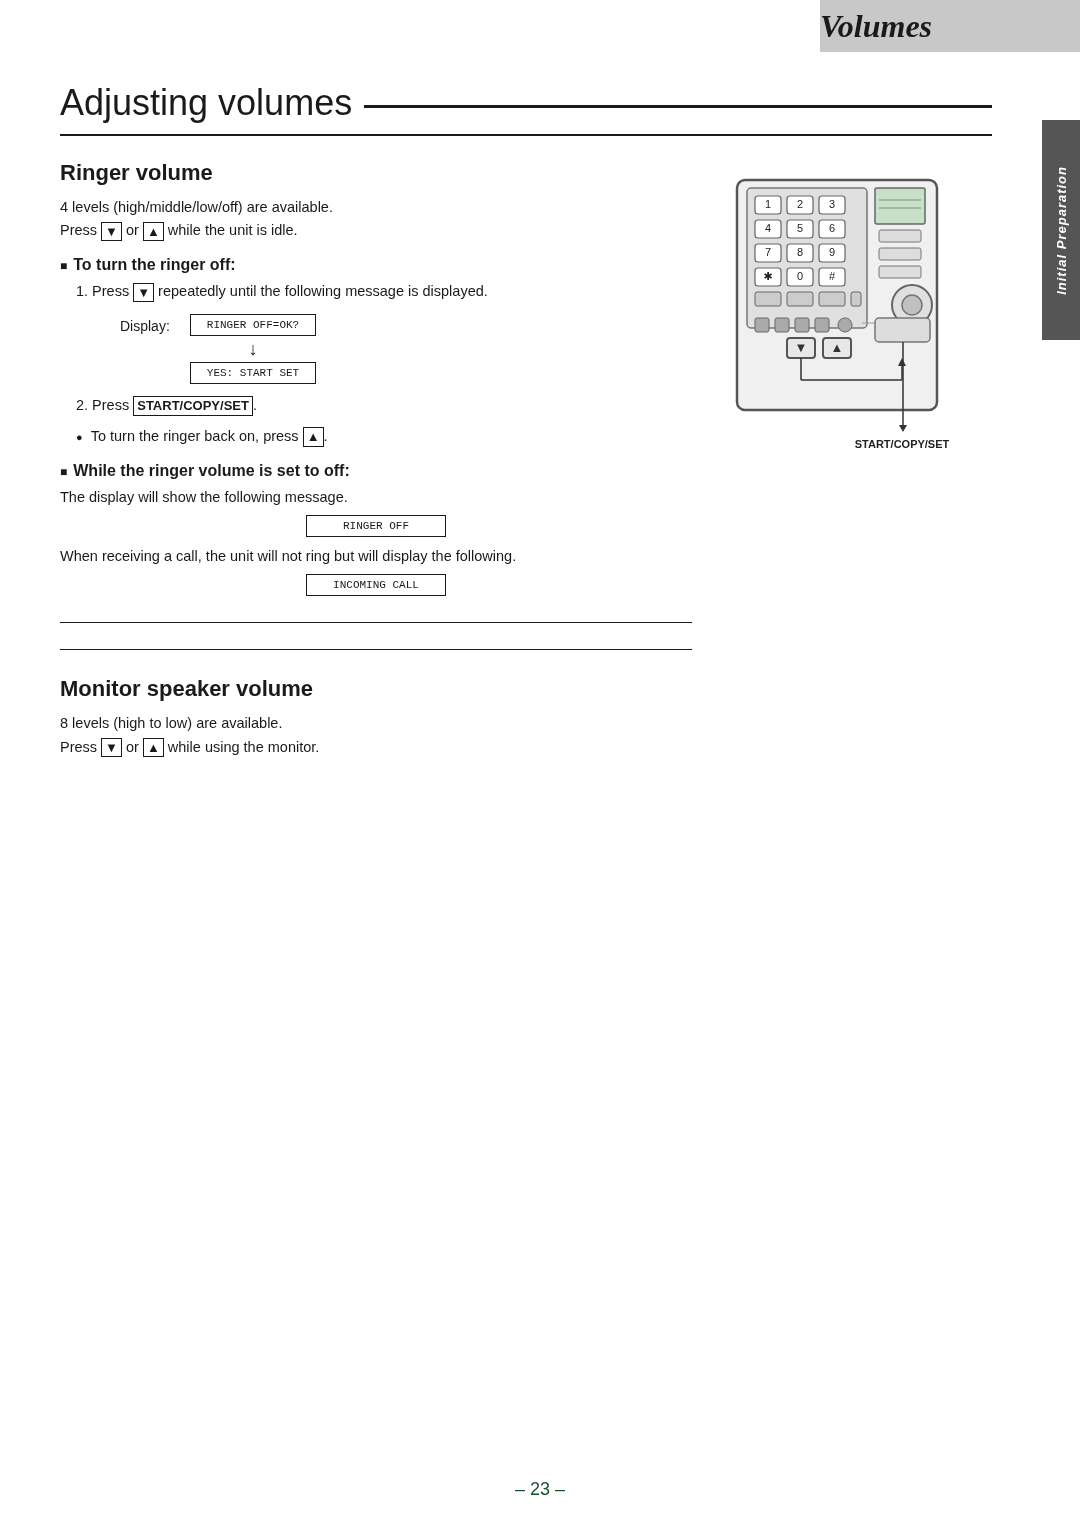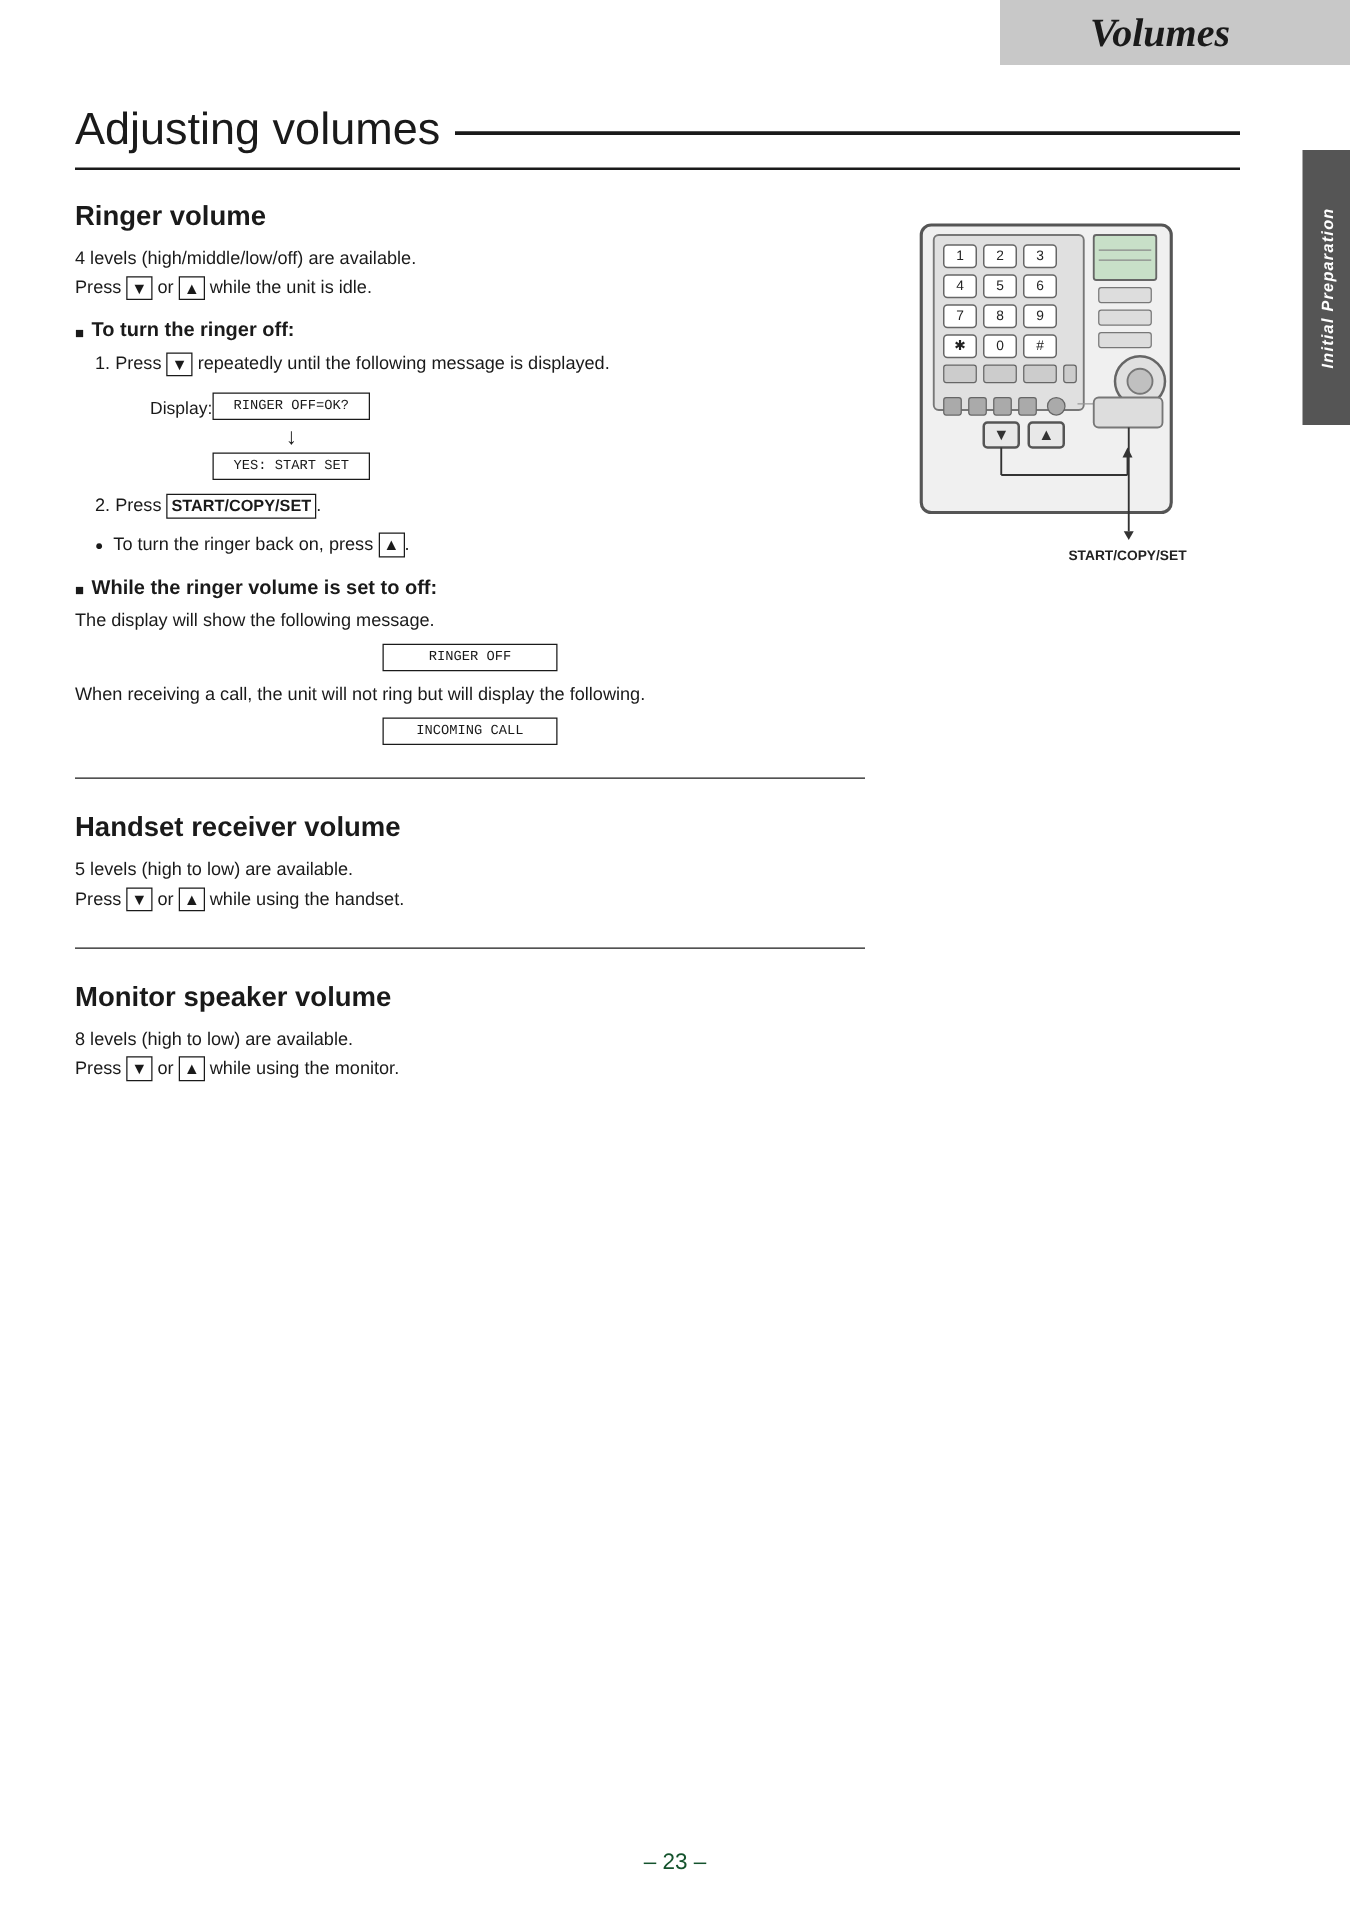--- a/index.html
+++ b/index.html
@@ -12,26 +12,26 @@
       font-size: 15px;
       color: #1a1a1a;
       position: relative;
       overflow: hidden;
     }
 
     
     .header-bar {
       position: absolute;
       top: 0; right: 0;
-      width: 280px;
+      width: 260px;
       height: 52px;
       background: #c8c8c8;
       display: flex;
       align-items: center;
-      justify-content: center;
+      justify-content: flex-start;
       padding-right: 24px;
     }
     .header-title {
       font-family: Georgia, 'Times New Roman', serif;
       font-style: italic;
       font-size: 32px;
       font-weight: bold;
       color: #1a1a1a;
     }
 
@@ -159,21 +159,21 @@
     
     .display-table {
       display: flex;
       align-items: flex-start;
       margin: 10px 0 10px 60px;
       gap: 0;
     }
     .display-label {
       font-size: 14px;
       padding-top: 4px;
-      margin-right: 0;
+      margin-right: 20px;
       white-space: nowrap;
     }
     .display-boxes {
       display: flex;
       flex-direction: column;
       align-items: center;
       gap: 4px;
     }
     .display-box {
       border: 1.5px solid #1a1a1a;
@@ -303,27 +303,20 @@
 
         <p style="margin-top:8px;">When receiving a call, the unit will not ring but will display the following.</p>
 
         <div class="single-display">
           <div class="display-box">INCOMING CALL</div>
         </div>
       </div>
 
       <hr class="section-divider">
 
-      <div>
-        <div class="section-heading">Handset receiver volume</div>
-        <p>
-          <span>5 levels (high to low) are available.</span><br>
-          <span>Press <span class="btn-inline">▼</span> or <span class="btn-inline">▲</span> while using the handset.</span>
-        </p>
-      </div>
 
       <hr class="section-divider">
 
       <div>
         <div class="section-heading">Monitor speaker volume</div>
         <p>
           <span>8 levels (high to low) are available.</span><br>
           <span>Press <span class="btn-inline">▼</span> or <span class="btn-inline">▲</span> while using the monitor.</span>
         </p>
       </div>

